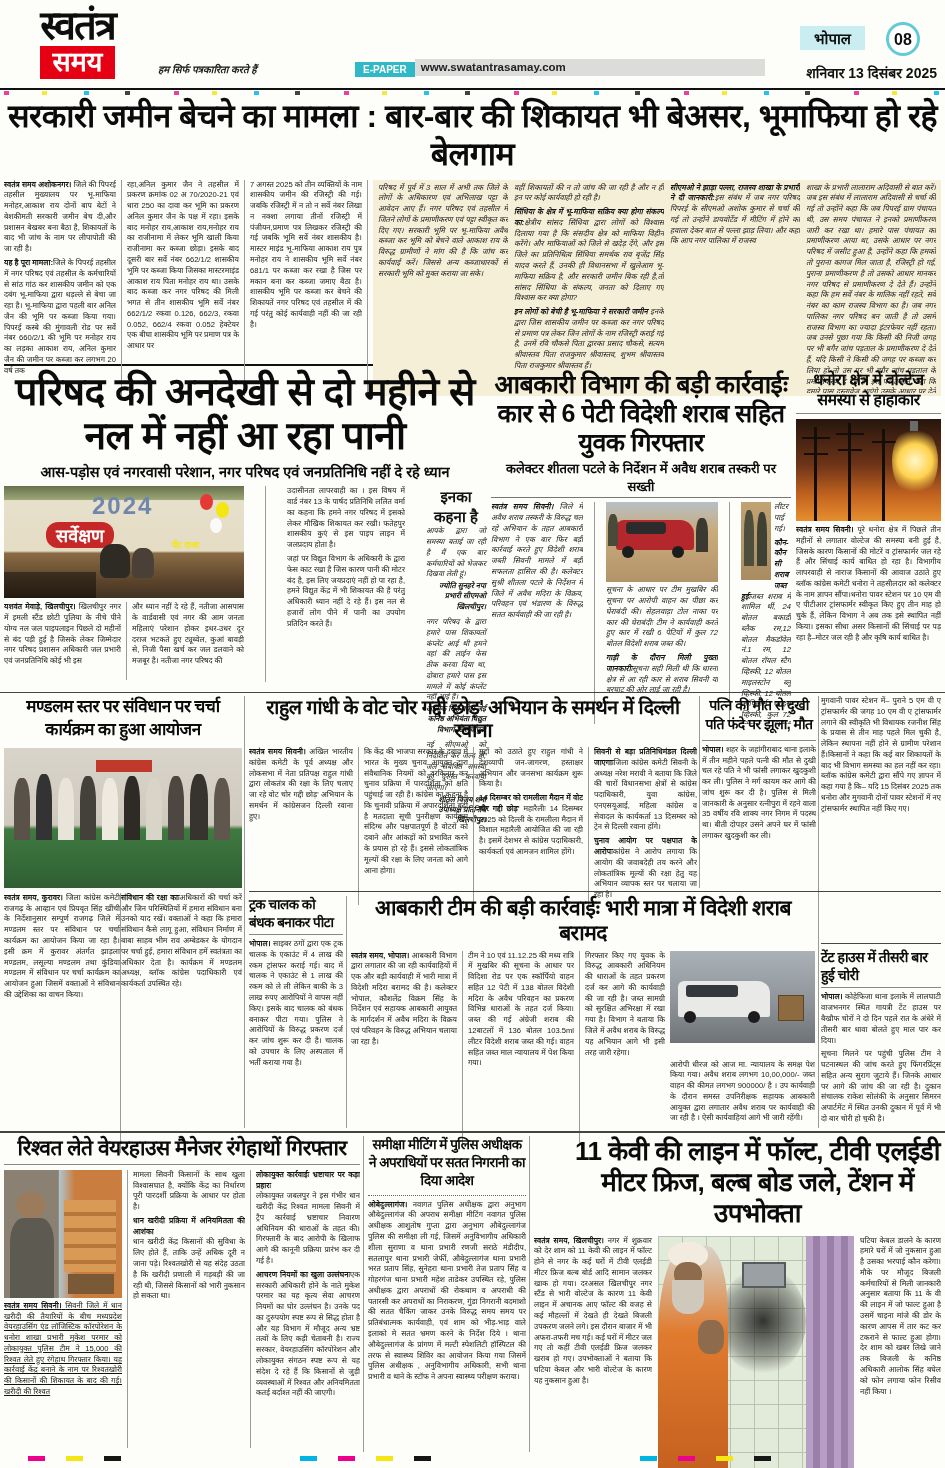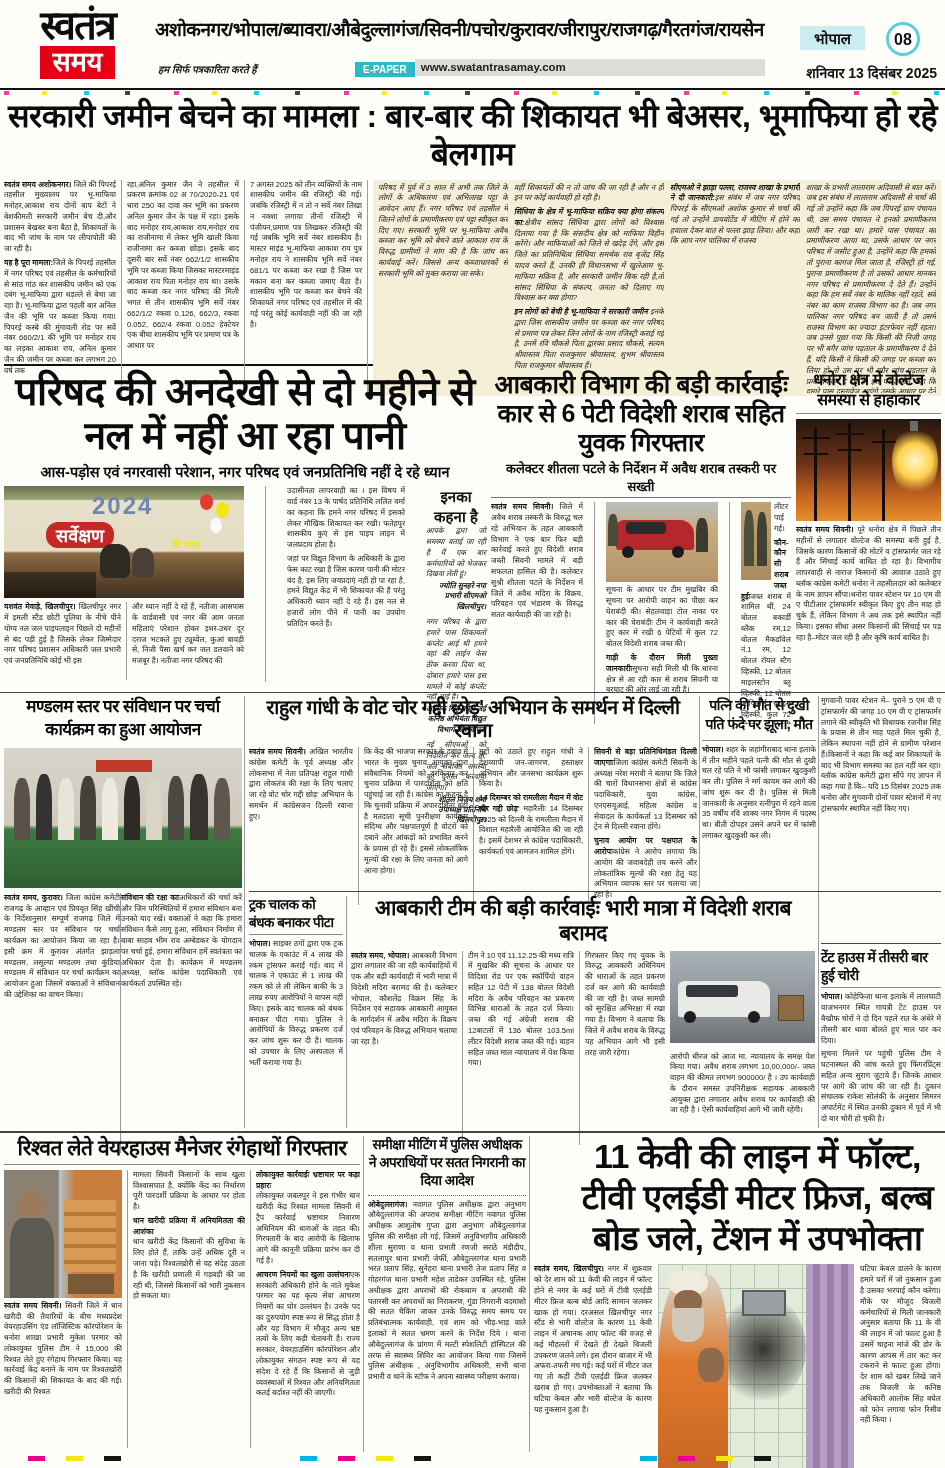--- a/index.html
+++ b/index.html
@@ -47,21 +47,20 @@
 </head>
 <body>
 
 <div id="page">
 
   <div class="abs" style="left:0;top:0;width:945px;height:90px;">
     <div class="abs" style="left:10px;top:4px;width:135px;text-align:center;">
       <div class="logo-top">स्वतंत्र</div>
       <div class="logo-bottom">समय</div>
     </div>
-    <div class="abs cities" style="left:155px;top:16px;width:640px;">अशोकनगर/भोपाल/ब्यावरा/औबेदुल्लागंज/सिवनी/पचोर/कुरावर/जीरापुर/राजगढ़/गैरतगंज/रायसेन</div>
     <div class="abs tagline" style="left:158px;top:62px;width:190px;">हम सिर्फ पत्रकारिता करते हैं</div>
     <div class="abs" style="left:355px;top:59px;width:440px;">
       <span class="epaper-badge">E-PAPER</span><span class="url-bar" style="display:inline-block;width:350px;vertical-align:top;">www.swatantrasamay.com</span>
     </div>
     <div class="abs edition-badge" style="left:800px;top:26px;text-align:center;">भोपाल</div>
     <div class="abs page-circle" style="left:886px;top:22px;">08</div>
     <div class="abs dateline" style="left:782px;top:63px;width:155px;text-align:right;">शनिवार 13 दिसंबर 2025</div>
   </div>
   <div class="abs header-rule" style="left:0;top:88px;width:945px;"></div>
   <div class="abs dots-strip" style="left:4px;top:91px;width:937px;"></div>
@@ -140,21 +139,21 @@
         <div class="qa">आलोक सिंह बघेल जेई कनिष्ठ अभियंता विद्युत विभाग खिलचीपुर।</div>
         <div class="qt">नई सीएमओ को निर्देशित कर जल्द ही, जल संबंधित समस्या को दुरुस्त करवाया जाएगा।</div>
         <div class="qa">शीतल विजय शर्मा उपाध्यक्ष प्रतिनिधि खिलचीपुर।</div>
       </div>
     </div>
   </div>
 
   <div class="abs" style="left:491px;top:370px;width:300px;height:318px;">
     <div class="hl ctr" style="font-size:25px;line-height:1.15;">आबकारी विभाग की बड़ी कार्रवाईः  कार से 6 पेटी विदेशी शराब सहित युवक गिरफ्तार</div>
     <div class="subhead ctr" style="font-size:13px;margin-top:3px;border-bottom:1px solid #777;padding-bottom:2px;">कलेक्टर शीतला पटले के निर्देशन में अवैध शराब तस्करी पर सख्ती</div>
-    <div style="display:flex;gap:11px;margin-top:4px;height:222px;">
+    <div style="display:flex;gap:11px;margin-top:4px;height:222px;font-style:italic;">
       <div class="ncol" style="width:92px;">
         <p><b class="by">स्वतंत्र समय सिवनी।</b> <span>जिले में अवैध शराब तस्करी के विरुद्ध चल रहे अभियान के तहत आबकारी विभाग ने एक बार फिर बड़ी कार्रवाई करते हुए विदेशी शराब जब्ती सिवनी मामले में बड़ी सफलता हासिल की है। कलेक्टर सुश्री शीतला पटले के निर्देशन में जिले में अवैध मदिरा के विक्रय, परिवहन एवं भंडारण के विरुद्ध सतत कार्यवाही की जा रही है।</span></p>
       </div>
       <div class="sep-v"></div>
       <div style="width:112px;">
         <div class="ph" style="position:relative;width:112px;height:80px;background:linear-gradient(180deg,#b7c0c6 0%,#c9ab7c 35%,#b3946a 100%);">
           <span style="left:10px;top:18px;width:78px;height:30px;background:#b3272d;border-radius:8px 14px 3px 3px;"></span>
           <span style="left:20px;top:20px;width:40px;height:12px;background:#2b2b2b;border-radius:4px;"></span>
           <span style="left:16px;top:44px;width:12px;height:12px;border-radius:50%;background:#1c1c1c;"></span>
           <span style="left:66px;top:44px;width:12px;height:12px;border-radius:50%;background:#1c1c1c;"></span>
@@ -299,33 +298,33 @@
           <p><span>गिरफ्तार किए गए युवक के विरुद्ध आबकारी अधिनियम की धाराओं के तहत प्रकरण दर्ज कर आगे की कार्यवाही की जा रही है। जब्त सामग्री को सुरक्षित अभिरक्षा में रखा गया है। विभाग ने बताया कि जिले में अवैध शराब के विरुद्ध यह अभियान आगे भी इसी तरह जारी रहेगा।</span></p>
         </div>
       <div style="flex:1;">
         <div class="ph" style="position:relative;width:100%;height:92px;background:linear-gradient(180deg,#aab2b8 0%,#8e9499 55%,#6f7377 100%);">
           <span style="left:8px;top:30px;width:92px;height:36px;background:#e9e9e7;border-radius:6px 12px 2px 2px;"></span>
           <span style="left:16px;top:34px;width:52px;height:12px;background:#33383c;border-radius:3px;"></span>
           <span style="left:14px;top:60px;width:12px;height:12px;border-radius:50%;background:#1c1c1c;"></span>
           <span style="left:78px;top:60px;width:12px;height:12px;border-radius:50%;background:#1c1c1c;"></span>
           <span style="left:108px;top:44px;width:26px;height:26px;background:#8d6a3f;border:1px solid #5d4426;"></span>
         </div>
-        <div class="ncol" style="height:96px;margin-top:9px;">
+        <div class="ncol" style="height:96px;margin-top:17px;">
             <p><span>आरोपी धीरज को आज मा. न्यायालय के समक्ष पेश किया गया। अवैध शराब लगभग 10,00,000/- जब्त वाहन की कीमत लगभग 900000/ है । उप कार्यवाही के दौरान समस्त उपनिरीक्षक सहायक आबकारी आयुक्त द्वारा लगातार अवैध शराब पर कार्यवाही की जा रही है । ऐसी कार्यवाहियां आगे भी जारी रहेंगी।</span></p>
           </div>
       </div>
     </div>
   </div>
 
   <div class="abs sep-h" style="left:0;top:1131px;width:945px;border-top-width:2px;"></div>
 
   <div class="abs" style="left:4px;top:1136px;width:356px;height:316px;">
     <div class="hl ctr" style="font-size:21px;border-bottom:1px solid #888;padding-bottom:3px;">रिश्वत लेते वेयरहाउस मैनेजर रंगेहाथों गिरफ्तार</div>
     <div style="display:flex;gap:5px;margin-top:5px;height:278px;">
-      <div style="width:118px;">
+      <div style="width:118px;text-decoration:underline;">
         <div class="ph" style="position:relative;width:118px;height:128px;background:linear-gradient(90deg,#8b8172 0%,#8b8172 46%,#b0c4cc 47%,#c97e3f 60%,#c97e3f 100%);">
           <span style="left:12px;top:22px;width:30px;height:26px;border-radius:50%;background:#9c7b5c;"></span>
           <span style="left:6px;top:48px;width:44px;height:80px;background:#5d5a52;border-radius:30% 30% 0 0;"></span>
           <span style="left:60px;top:30px;width:52px;height:72px;background:repeating-linear-gradient(180deg,#d99a55 0 12px,#b5763a 12px 16px);"></span>
           <span style="left:64px;top:104px;width:46px;height:20px;background:#7a5a36;"></span>
         </div>
         <div class="ncol" style="height:145px;margin-top:3px;">
           <p><b class="by">स्वतंत्र समय सिवनी।</b> <span>सिवनी जिले में धान खरीदी की तैयारियों के बीच मध्यप्रदेश वेयरहाउसिंग एंड लॉजिस्टिक कॉरपोरेशन के धनोरा शाखा प्रभारी मुकेश परमार को लोकायुक्त पुलिस टीम ने 15,000 की रिश्वत लेते हुए रंगेहाथ गिरफ्तार किया। यह कार्रवाई केंद्र बनाने के नाम पर रिश्वतखोरी की किसानों की शिकायत के बाद की गई। खरीदी की रिश्वत</span></p>
         </div>
       </div>
@@ -345,21 +344,21 @@
 
   <div class="abs" style="left:368px;top:1136px;width:158px;height:316px;">
     <div class="hl ctr" style="font-size:13.5px;line-height:1.35;border-bottom:1px dotted #666;padding-bottom:4px;">समीक्षा मीटिंग में पुलिस अधीक्षक ने अपराधियों पर सतत निगरानी का दिया आदेश</div>
     <div class="ncol" style="height:262px;margin-top:4px;">
       <p><b class="by">ओबेदुल्लागंज।</b> <span>नवागत पुलिस अधीक्षक द्वारा अनुभाग औबेदुल्लागंज की अपराध समीक्षा मीटिंग नवागत पुलिस अधीक्षक आशुतोष गुप्ता द्वारा अनुभाग औबेदुल्लागंज पुलिस की समीक्षा ली गई, जिसमें अनुविभागीय अधिकारी शीला सुराणा व थाना प्रभारी रणजी सराठे मंडीदीप, सतलापुर थाना प्रभारी जेर्फी, औबेदुल्लागंज थाना प्रभारी भरत प्रताप सिंह, सुनेहरा थाना प्रभारी तेज प्रताप सिंह व गोहरगंज थाना प्रभारी महेश ताडेकर उपस्थित रहे, पुलिस अधीक्षक द्वारा अपराधों की रोकथाम व अपराधी की पतारसी कर अपराधों का निराकरण, गुंडा निगरानी बदमाशो की सतत चैकिंग जाकर उनके विरुद्ध समय समय पर प्रतिबंधात्मक कार्यवाही, एवं शाम को भीड़-भाड़ वाले इलाको मे सतत भ्रमण करने के निर्देश दिये । थाना औबेदुल्लागंज के प्रांगण में मल्टी स्पेशलिटी हॉस्पिटल की तरफ से स्वास्थ्य शिविर का आयोजन किया गया जिसमें पुलिस अधीक्षक , अनुविभागीय अधिकारी, सभी थाना प्रभारी व थाने के स्टॉफ ने अपना स्वास्थ्य परीक्षण कराया।</span></p>
     </div>
   </div>
   <div class="abs sep-v" style="left:529px;top:1136px;height:316px;"></div>
 
   <div class="abs" style="left:534px;top:1136px;width:407px;height:316px;">
-    <div class="hl ctr" style="font-size:34px;line-height:1.2;margin-left:40px;">11 केवी की लाइन में फॉल्ट,  टीवी एलईडी मीटर फ्रिज, बल्ब बोड जले, टेंशन में उपभोक्ता</div>
+    <div class="hl ctr" style="font-size:26px;line-height:1.2;margin-left:40px;">11 केवी की लाइन में फॉल्ट,  टीवी एलईडी मीटर फ्रिज, बल्ब बोड जले, टेंशन में उपभोक्ता</div>
     <div style="display:flex;gap:6px;margin-top:6px;height:240px;">
       <div class="ncol" style="width:118px;">
         <p><b class="by">स्वतंत्र समय, खिलचीपुर।</b> <span>नगर में शुक्रवार को देर शाम को 11 केवी की लाइन में फॉल्ट होने से नगर के कई घरों में टीवी एलईडी मीटर फ्रिज बल्ब बोर्ड आदि सामान जलकर खाक हो गया। दरअसल खिलचीपुर नगर स्टैंड से भारी वोल्टेज के कारण 11 केवी लाइन में अचानक आए फॉल्ट की वजह से कई मौहल्लों में देखते ही देखते बिजली उपकरण जलने लगे। इस दौरान बाजार में भी अफरा-तफरी मच गई। कई घरों में मीटर जल गए तो कहीं टीवी एलईडी फ्रिज जलकर खराब हो गए। उपभोक्ताओं ने बताया कि घटिया केबल और भारी वोल्टेज के कारण यह नुकसान हुआ है।</span></p>
       </div>
       <div class="ph" style="position:relative;width:196px;height:238px;background-color:#e2ead9;background-image:linear-gradient(#b9c4ae 1px,transparent 1px),linear-gradient(90deg,#b9c4ae 1px,transparent 1px);background-size:24px 24px;">
         <span style="left:62px;top:30px;width:86px;height:110px;border-radius:50%;background:radial-gradient(circle,rgba(20,20,20,.85) 0%,rgba(40,40,40,.35) 55%,rgba(0,0,0,0) 75%);"></span>
         <span style="left:84px;top:26px;width:44px;height:26px;background:#9aa0a4;border:2px solid #565b5e;"></span>
         <span style="left:148px;top:0;width:48px;height:238px;background:repeating-linear-gradient(90deg,#b79ec4 0 7px,#9a7fa8 7px 14px);"></span>
         <span style="left:0;top:10px;width:70px;height:228px;background:linear-gradient(180deg,#d8d3c9 0%,#e07b2e 38%,#c45f1f 100%);border-radius:40% 30% 0 0;"></span>
         <span style="left:10px;top:6px;width:40px;height:26px;border-radius:48%;background:#f2ece0;"></span>

